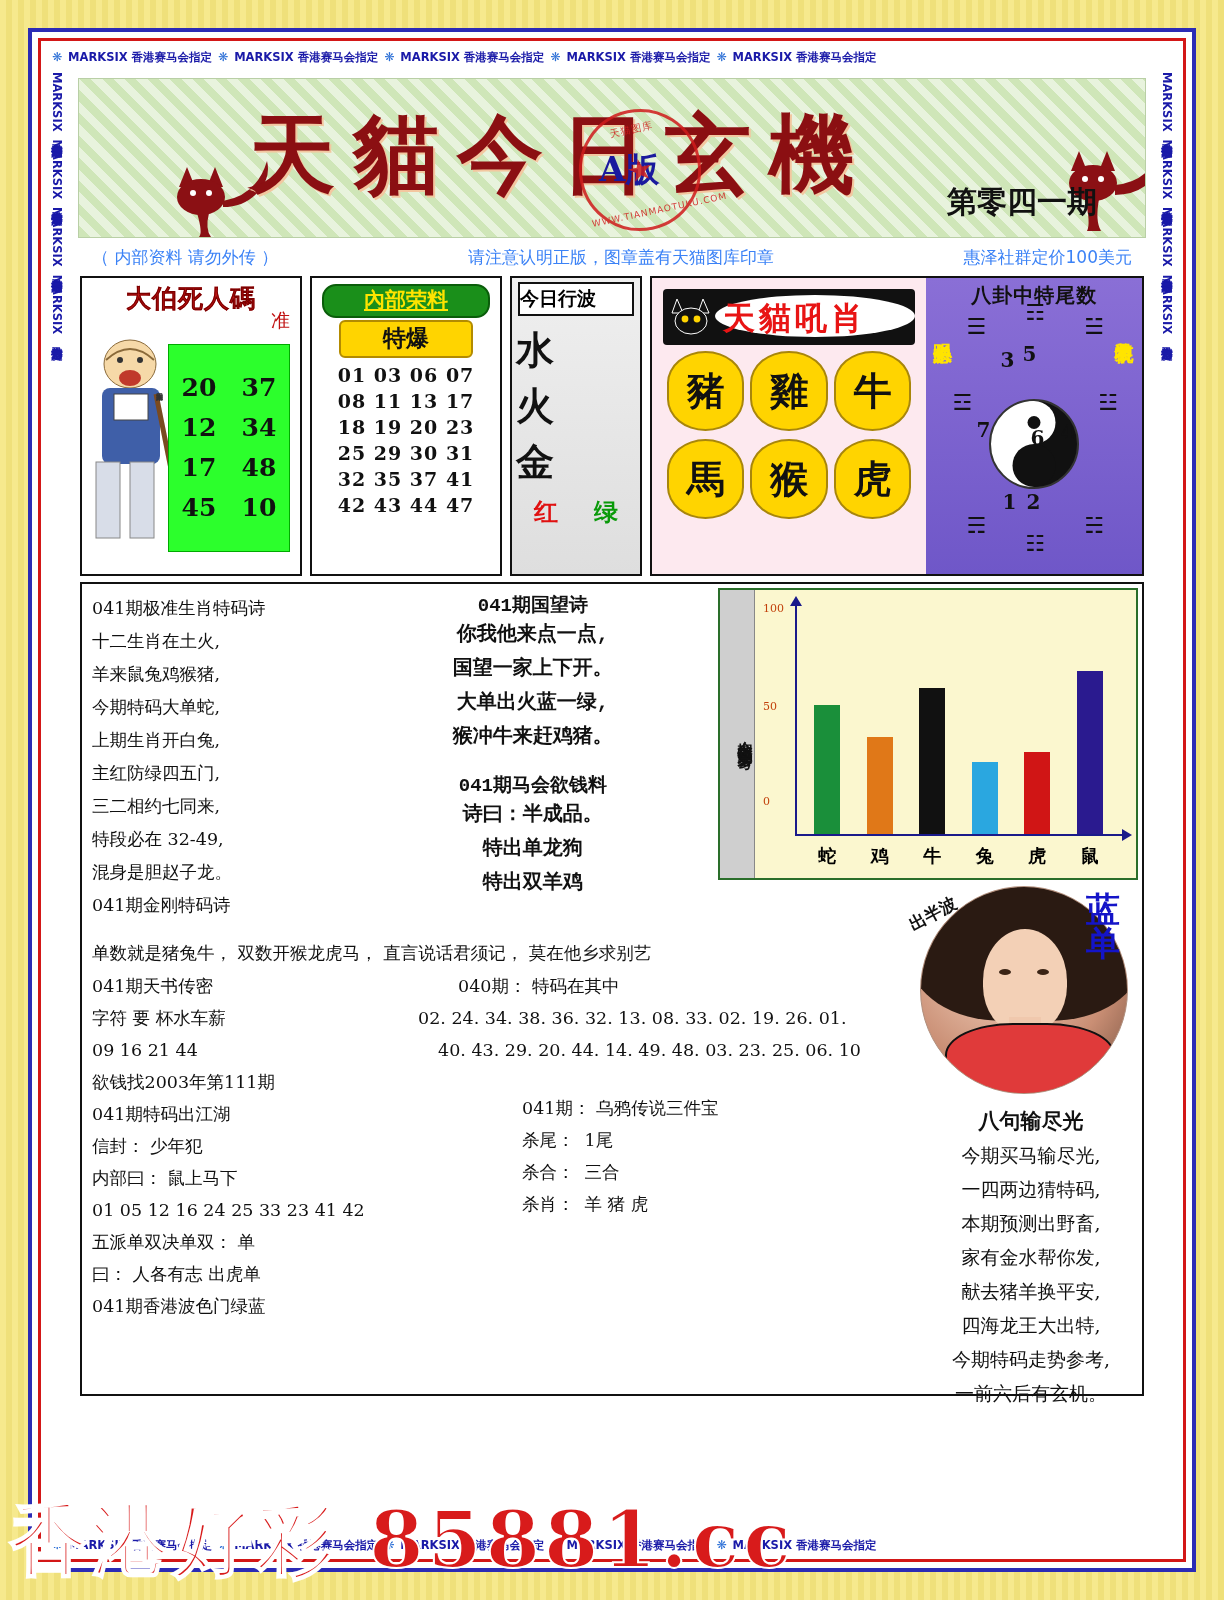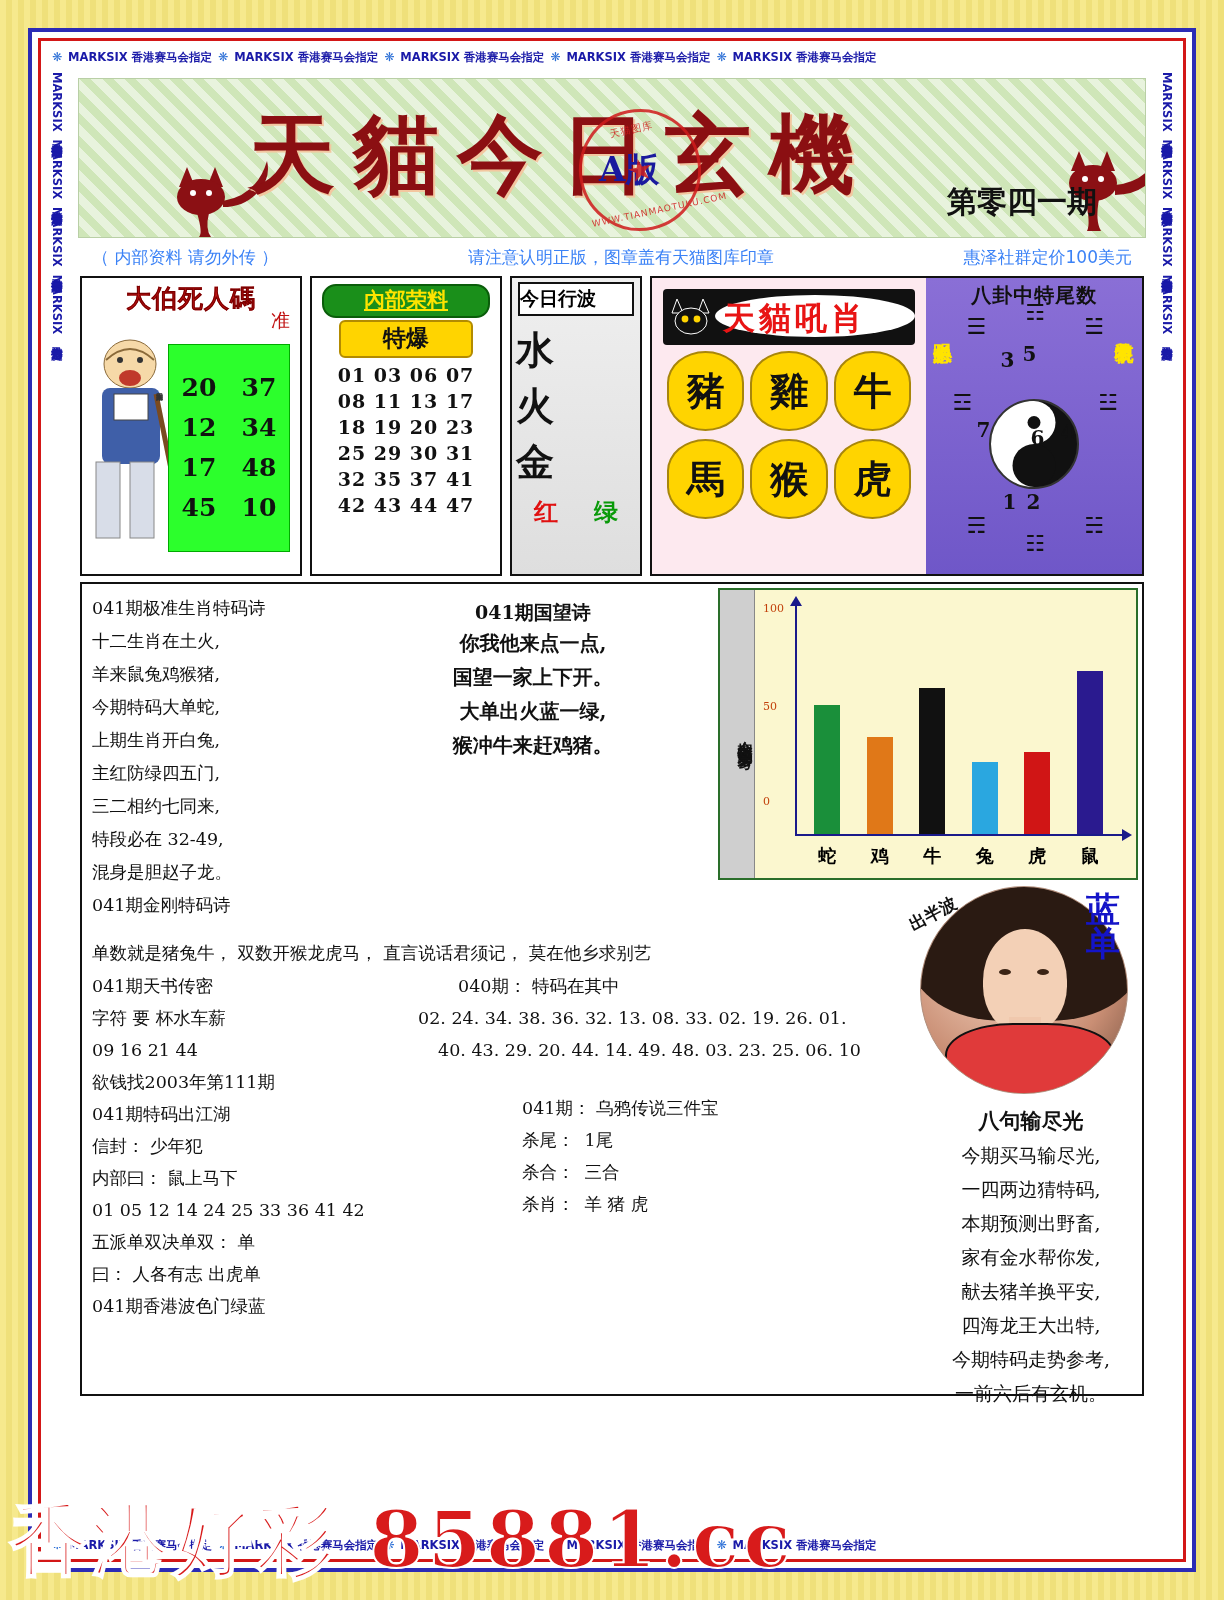--- a/index.html
+++ b/index.html
@@ -199,21 +199,21 @@
   .yy i.b{bottom:15px;background:#fff;}
   .tri{position:absolute;color:#111;font-size:22px;font-weight:bold;letter-spacing:-2px;}
   .bnum{position:absolute;font-family:"DejaVu Serif","Liberation Serif",serif;font-weight:bold;font-size:20px;color:#111;}
   
   .body{
     margin:6px 4px 0 4px;border:2px solid #111;background:#fff;
     height:814px;display:flex;box-sizing:border-box;position:relative;
     font-family:"DejaVu Serif","Liberation Serif",serif;
   }
   .col1{width:318px;padding:8px 10px;box-sizing:border-box;font-size:17.5px;line-height:33px;color:#111;}
-  .col2{width:430px;padding:16px 6px;box-sizing:border-box;font-size:17.5px;color:#111;}
+  .col2{width:430px;padding:8px 6px;box-sizing:border-box;font-size:17.5px;color:#111;font-family:Liberation Mono, monospace;}
   .col3{flex:1;padding:4px;box-sizing:border-box;position:relative;}
   .poem-t{font-size:19px;font-weight:bold;text-align:center;}
   .poem-l{font-size:20px;font-weight:bold;text-align:center;line-height:34px;}
   .mid-sec{margin-top:18px;}
   .wide{
     position:absolute;left:10px;top:352px;width:1020px;font-size:17.5px;color:#111;
   }
   .killrow{display:flex;gap:10px;line-height:32px;padding-left:66px;}
   
   .chart{
@@ -447,20 +447,26 @@
           <div>混身是胆赵子龙。</div>
           <div>041期金刚特码诗</div>
         </div>
 
         <div class="col2">
           <div class="poem-t">041期国望诗</div>
           <div class="poem-l">你我他来点一点,</div>
           <div class="poem-l">国望一家上下开。</div>
           <div class="poem-l">大单出火蓝一绿,</div>
           <div class="poem-l">猴冲牛来赶鸡猪。</div>
+          <div class="mid-sec">
+            <div class="poem-t">041期马会欲钱料</div>
+            <div class="poem-l">诗曰：半成品。</div>
+            <div class="poem-l">特出单龙狗</div>
+            <div class="poem-l">特出双羊鸡</div>
+          </div>
         </div>
 
         <div class="col3">
           <div class="chart">
             <div class="vt">今期特码走势参考</div>
             <div class="plot">
               <div class="arrowup"></div>
               <div class="arrowright"></div>
               <div class="axisy"></div>
               <div class="axisx"></div>
@@ -514,21 +520,21 @@
           <div style="line-height:34px">单数就是猪兔牛，  双数开猴龙虎马，  直言说话君须记，  莫在他乡求别艺</div>
           <div style="display:flex">
             <div style="width:320px;line-height:32px">
               <div>041期天书传密</div>
               <div>字符  要   杯水车薪</div>
               <div>09  16  21  44</div>
               <div>欲钱找2003年第111期</div>
               <div>041期特码出江湖</div>
               <div>信封： 少年犯</div>
               <div>内部曰： 鼠上马下</div>
-              <div>01  05  12  14  24  25  33  36  41  42</div>
+              <div>01  05  12  16  24  25  33  23  41  42</div>
               <div>五派单双决单双： 单</div>
               <div>曰： 人各有志  出虎单</div>
               <div>041期香港波色门绿蓝</div>
             </div>
             <div style="flex:1;line-height:32px">
               <div style="padding-left:46px">040期： 特码在其中</div>
               <div style="padding-left:6px">02. 24. 34. 38. 36. 32. 13. 08. 33. 02. 19. 26. 01.</div>
               <div style="padding-left:26px">40. 43. 29. 20. 44. 14. 49. 48. 03. 23. 25. 06. 10</div>
               <div style="height:26px"></div>
               <div style="padding-left:110px">041期： 乌鸦传说三件宝</div>

